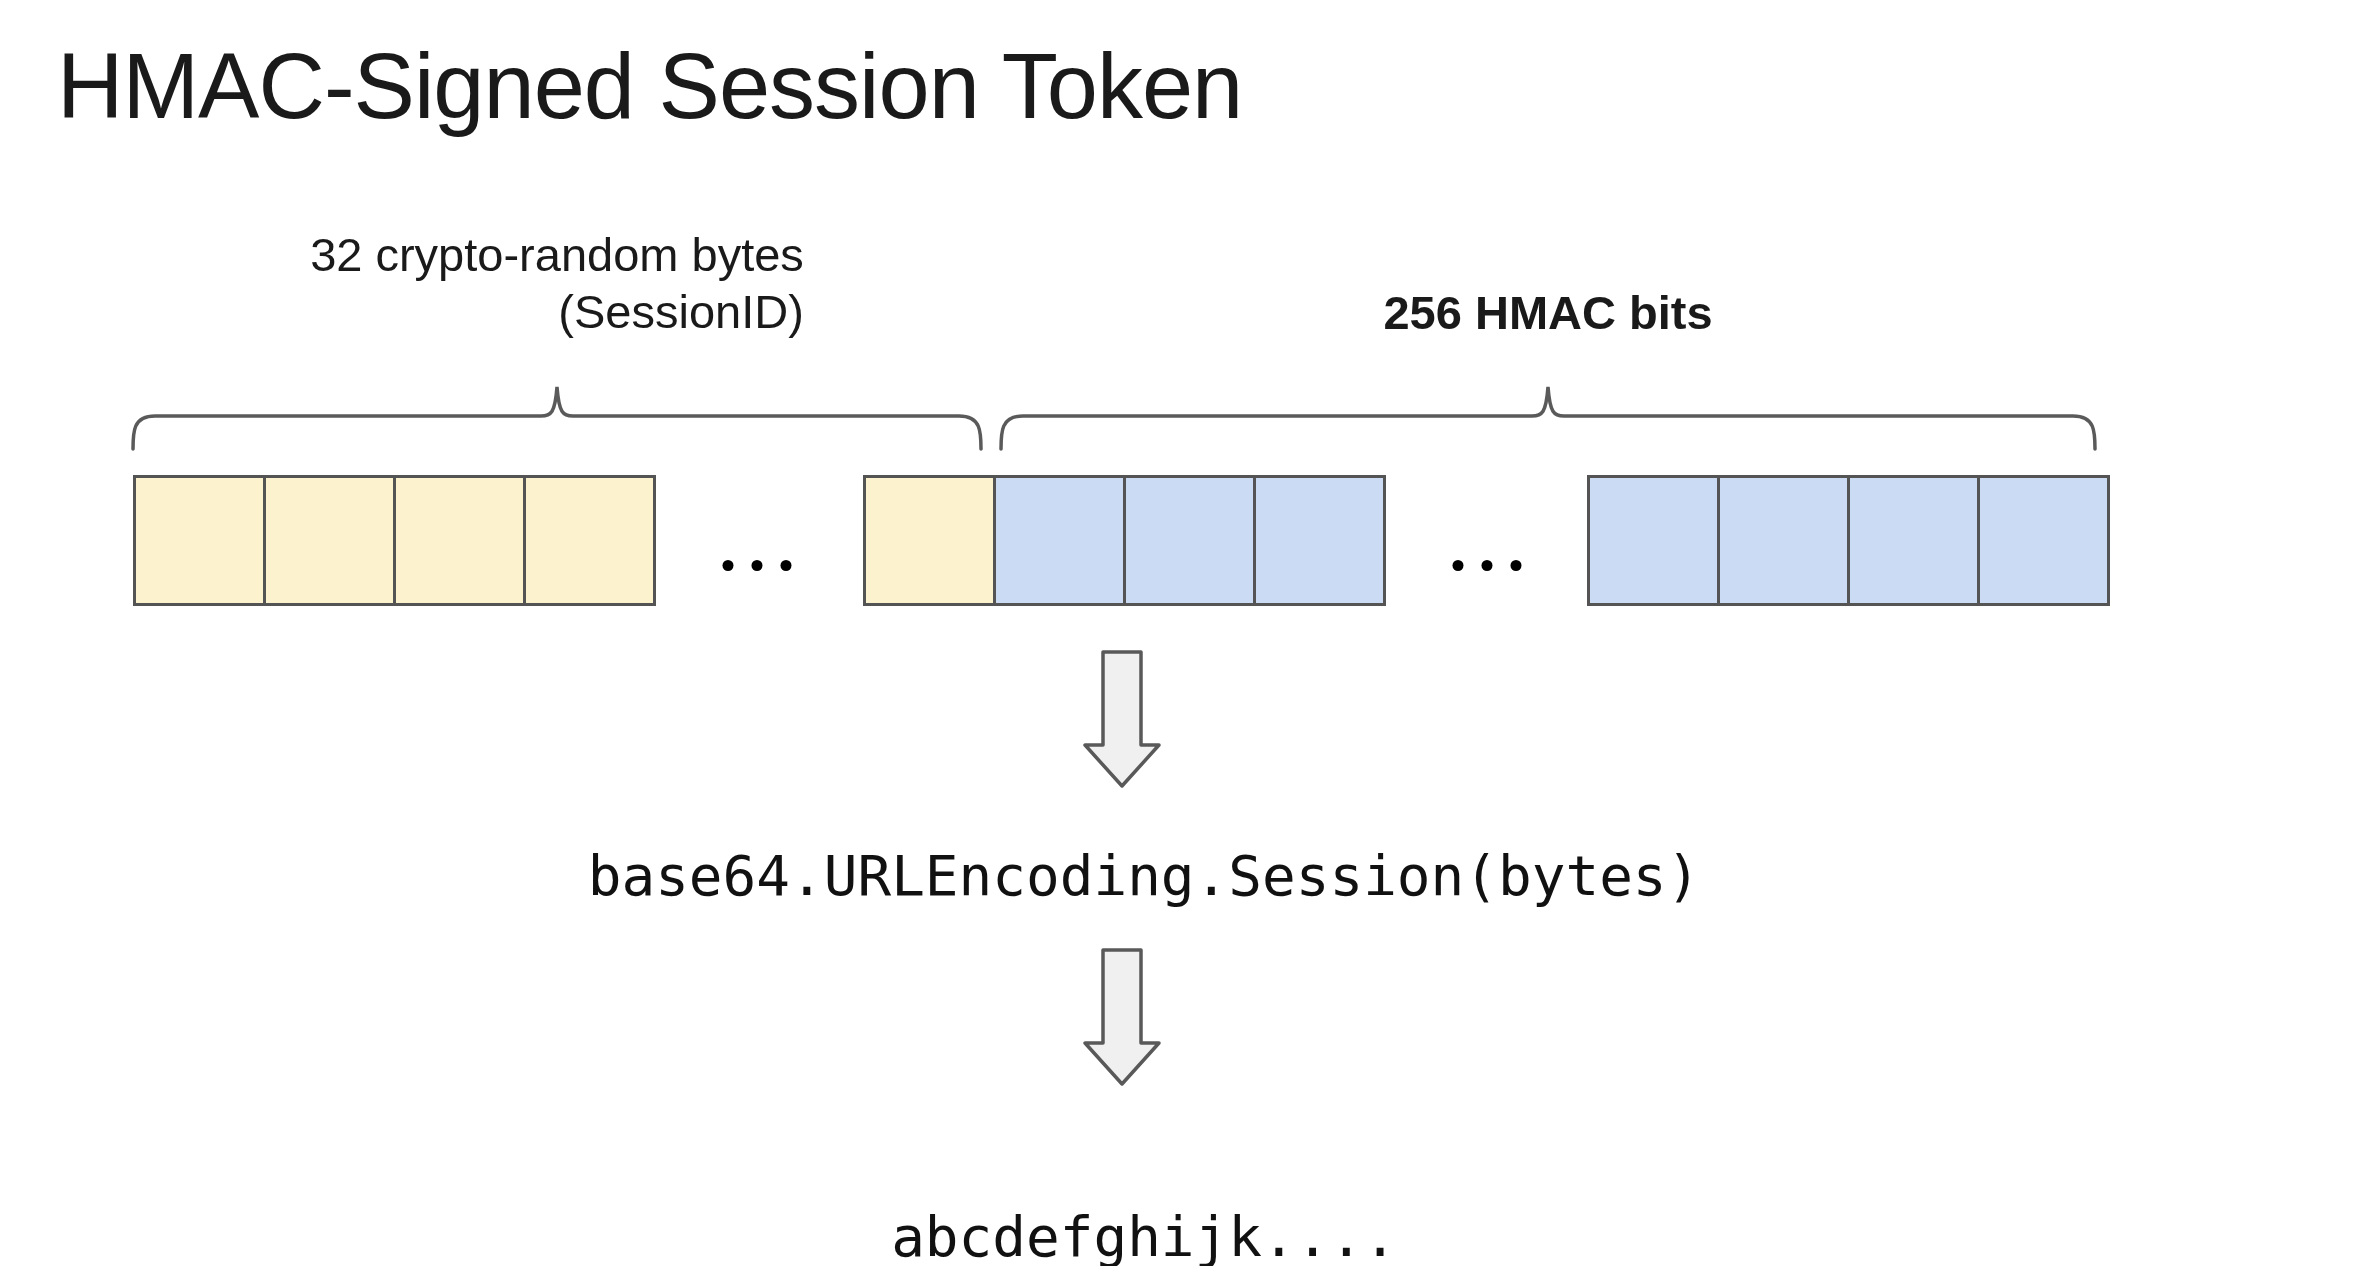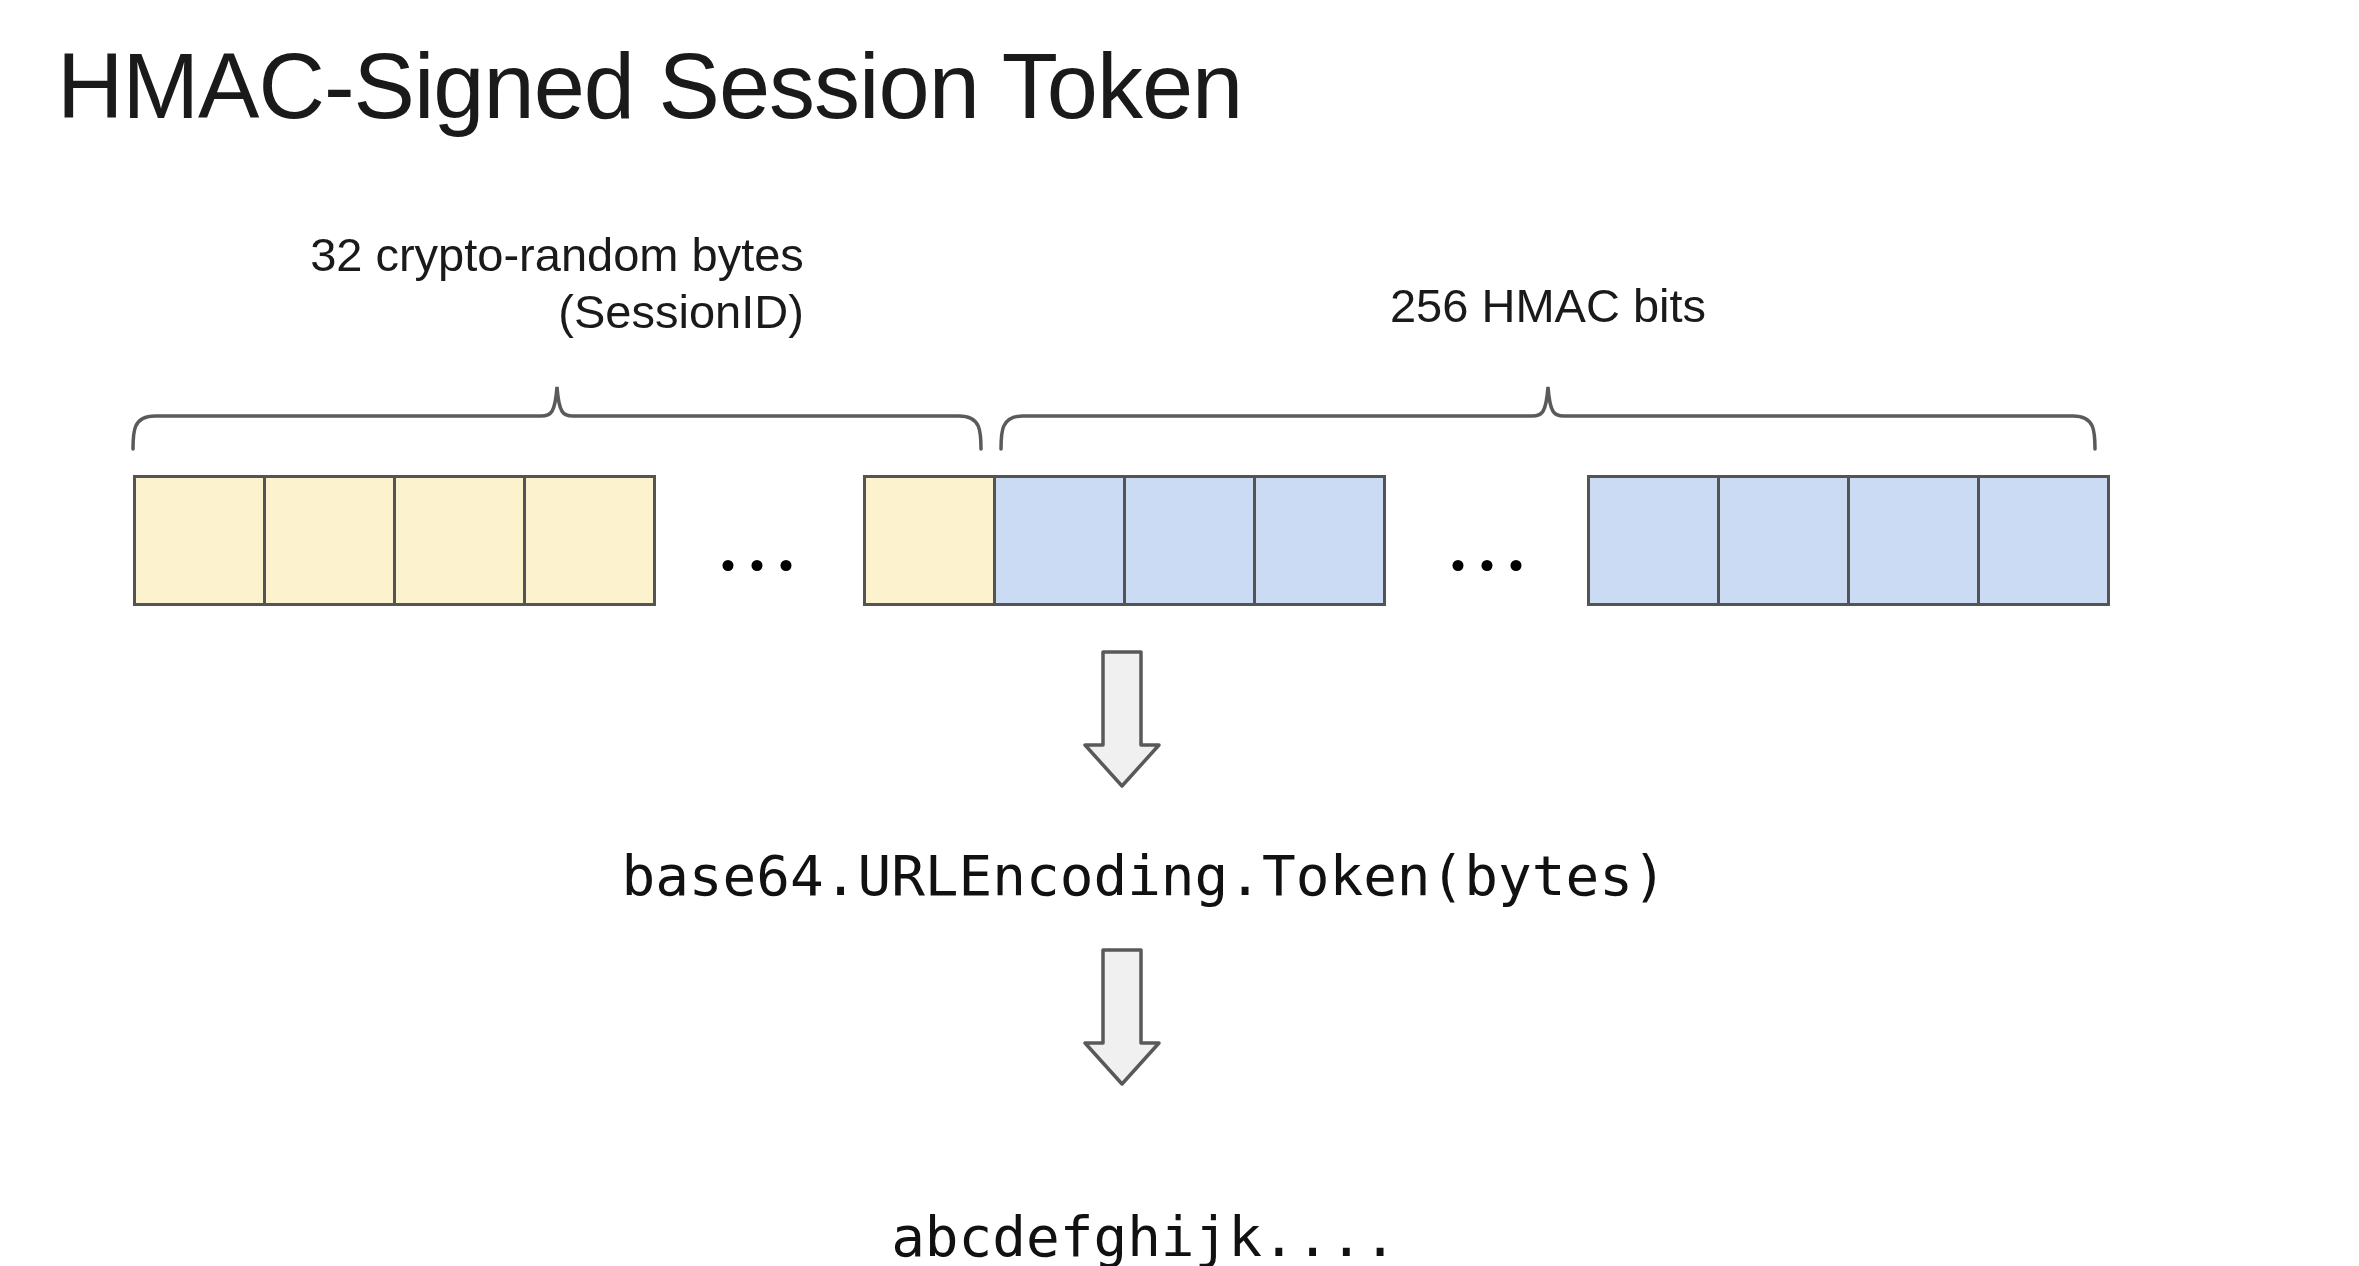--- a/index.html
+++ b/index.html
@@ -17,21 +17,21 @@
   body{width:2359px;height:1266px;position:relative;overflow:hidden;
        font-family:"Liberation Sans", sans-serif;color:var(--text-color);}
   .canvas{position:absolute;inset:0;width:2359px;height:1020px;}
 
   .title{position:absolute;left:57px;top:34px;font-size:92px;font-weight:300;
          letter-spacing:-1px;white-space:nowrap;color:var(--text-color);}
 
   .brace-label{position:absolute;transform:translateX(-50%);text-align:right;
                font-size:47px;line-height:1.22;white-space:nowrap;color:var(--text-color);}
   .label-session{left:557px;top:226px;}
-  .label-hmac{left:1548px;top:277px;}
+  .label-hmac{left:1548px;top:284px;font-weight:bold;}
 
   .svg-layer{position:absolute;left:0;top:0;width:2359px;height:1266px;pointer-events:none;}
   .brace{fill:none;stroke:var(--brace-stroke);stroke-width:3.5;stroke-linecap:round;}
   .big-arrow{fill:var(--arrow-fill);stroke:var(--arrow-stroke);stroke-width:3.5;stroke-linejoin:round;}
 
   .byte-group{position:absolute;top:475px;display:flex;}
   .cell{width:133px;height:131px;border:3px solid var(--box-stroke);}
   .cell + .cell{margin-left:-3px;}
   .cell--session{background:var(--session-byte-fill);}
   .cell--hmac{background:var(--hmac-byte-fill);}
@@ -100,17 +100,17 @@
       <span></span>
     </div>
 
   <div class="byte-group group-hmac-end">
       <div class="cell cell--hmac"></div>
       <div class="cell cell--hmac"></div>
       <div class="cell cell--hmac"></div>
       <div class="cell cell--hmac"></div>
     </div>
 
-  <div class="mono code-call">base64.URLEncoding.Token(bytes)</div>
+  <div class="mono code-call">base64.URLEncoding.Session(bytes)</div>
 
   <div class="mono code-result">abcdefghijk....</div>
 
 </div>
 
 </body></html>

